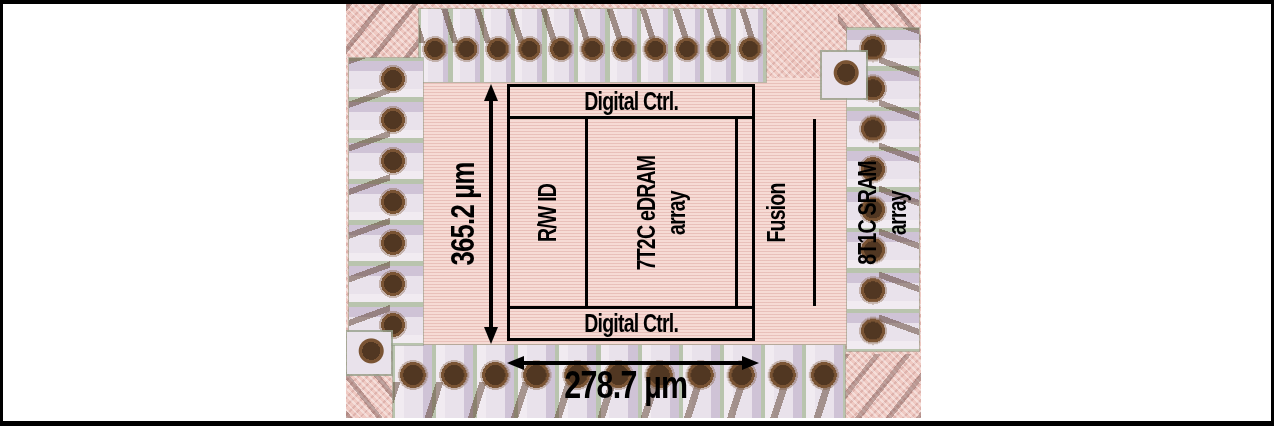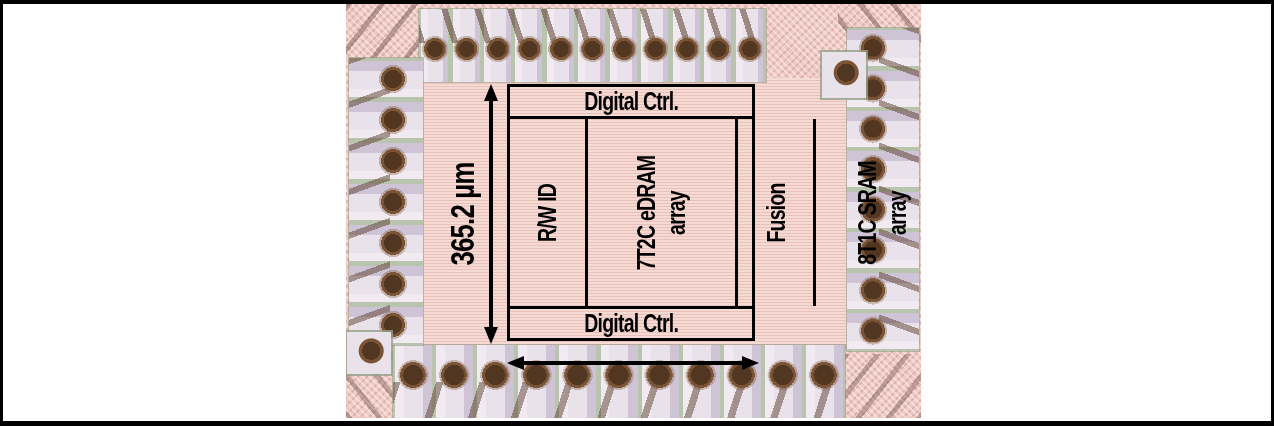--- a/index.html
+++ b/index.html
@@ -189,15 +189,18 @@
     </div>
     <div class="dim-v-labelbox">
       <span class="vtext">365.2 µm</span>
     </div>
 
     <div class="dim-arrow-h">
       <div class="head left"></div>
       <div class="shaft-h"></div>
       <div class="head right"></div>
     </div>
+    <div class="dim-h-labelbox">
+      <span class="htext">278.7 µm</span>
+    </div>
 
   </div>
 </div>
 
 </body></html>

